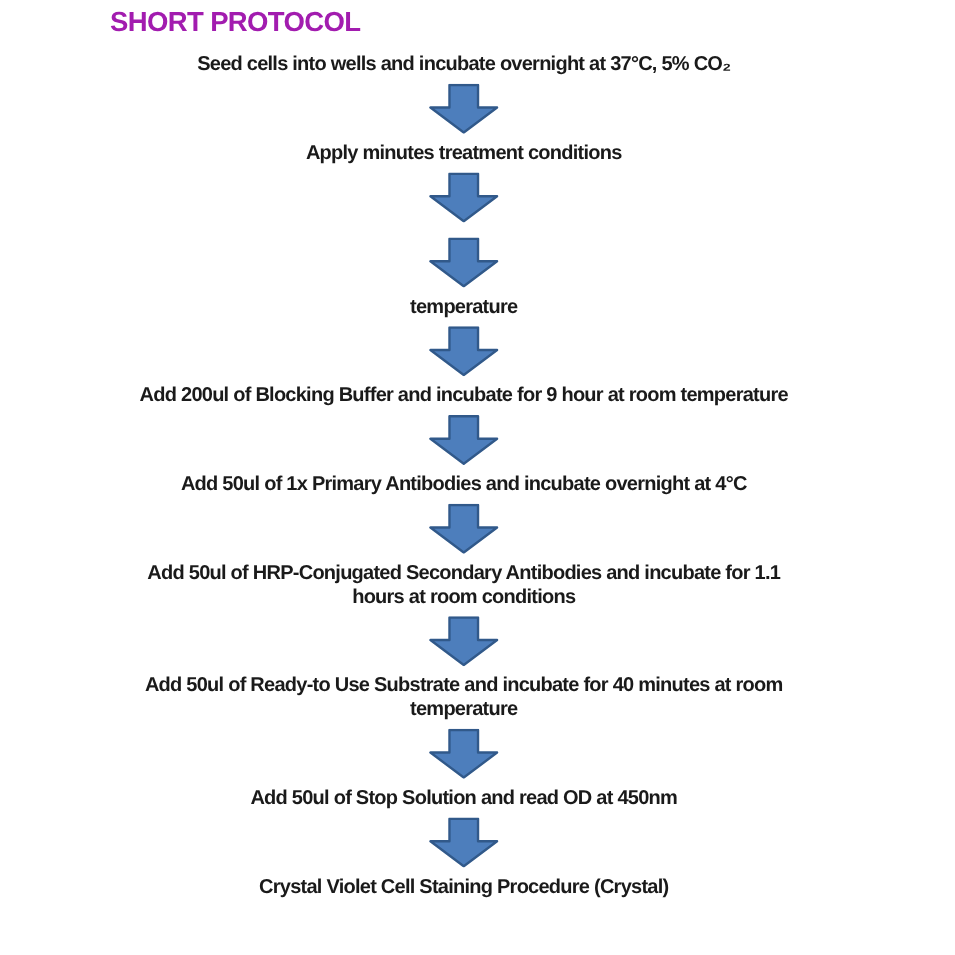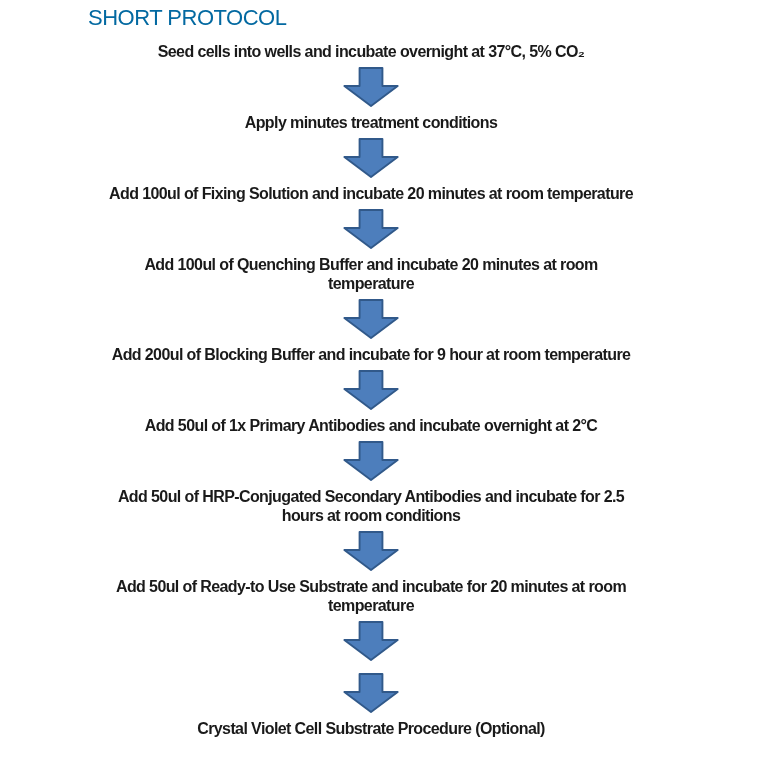--- a/index.html
+++ b/index.html
@@ -11,23 +11,23 @@
   }
   .page {
     position: relative;
     width: 764px; height: 764px;
     background: #ffffff;
   }
   .title {
     position: absolute;
     left: 88px; top: 5px;
     font-size: 22px;
-    font-weight: normal;
+    font-weight: bold;
     letter-spacing: -0.5px;
-    color: #0369a1;
+    color: #a21caf;
     white-space: nowrap;
   }
   .flow {
     display: flex;
     flex-direction: column;
     align-items: center;
     padding-top: 42px;
     padding-right: 22px; 
   }
   .step {
@@ -71,74 +71,73 @@
     </svg>
 
     <div class="step">
       <span class="line">Apply minutes treatment conditions</span>
     </div>
 
     <svg class="arrow" viewBox="0 0 58 42">
       <polygon points="17,1 41,1 41,20 57,20 29,41 1,20 17,20"></polygon>
     </svg>
 
-    <div class="step">
-      <span class="line">Add 100ul of Fixing Solution and incubate 20 minutes at room temperature</span>
-    </div>
 
     <svg class="arrow" viewBox="0 0 58 42">
       <polygon points="17,1 41,1 41,20 57,20 29,41 1,20 17,20"></polygon>
     </svg>
 
     <div class="step">
-      <span class="line">Add 100ul of Quenching Buffer and incubate 20 minutes at room</span>
       <span class="line">temperature</span>
     </div>
 
     <svg class="arrow" viewBox="0 0 58 42">
       <polygon points="17,1 41,1 41,20 57,20 29,41 1,20 17,20"></polygon>
     </svg>
 
     <div class="step">
       <span class="line">Add 200ul of Blocking Buffer and incubate for 9 hour at room temperature</span>
     </div>
 
     <svg class="arrow" viewBox="0 0 58 42">
       <polygon points="17,1 41,1 41,20 57,20 29,41 1,20 17,20"></polygon>
     </svg>
 
     <div class="step">
-      <span class="line">Add 50ul of 1x Primary Antibodies and incubate overnight at 2°C</span>
+      <span class="line">Add 50ul of 1x Primary Antibodies and incubate overnight at 4°C</span>
     </div>
 
     <svg class="arrow" viewBox="0 0 58 42">
       <polygon points="17,1 41,1 41,20 57,20 29,41 1,20 17,20"></polygon>
     </svg>
 
     <div class="step">
-      <span class="line">Add 50ul of HRP-Conjugated Secondary Antibodies and incubate for 2.5</span>
+      <span class="line">Add 50ul of HRP-Conjugated Secondary Antibodies and incubate for 1.1</span>
       <span class="line">hours at room conditions</span>
     </div>
 
     <svg class="arrow" viewBox="0 0 58 42">
       <polygon points="17,1 41,1 41,20 57,20 29,41 1,20 17,20"></polygon>
     </svg>
 
     <div class="step">
-      <span class="line">Add 50ul of Ready-to Use Substrate and incubate for 20 minutes at room</span>
+      <span class="line">Add 50ul of Ready-to Use Substrate and incubate for 40 minutes at room</span>
       <span class="line">temperature</span>
     </div>
 
     <svg class="arrow" viewBox="0 0 58 42">
       <polygon points="17,1 41,1 41,20 57,20 29,41 1,20 17,20"></polygon>
     </svg>
 
+    <div class="step">
+      <span class="line">Add 50ul of Stop Solution and read OD at 450nm</span>
+    </div>
 
     <svg class="arrow" viewBox="0 0 58 42">
       <polygon points="17,1 41,1 41,20 57,20 29,41 1,20 17,20"></polygon>
     </svg>
 
     <div class="step">
-      <span class="line">Crystal Violet Cell Substrate Procedure (Optional)</span>
+      <span class="line">Crystal Violet Cell Staining Procedure (Crystal)</span>
     </div>
 
   </div>
 </div>
 
 </body></html>

